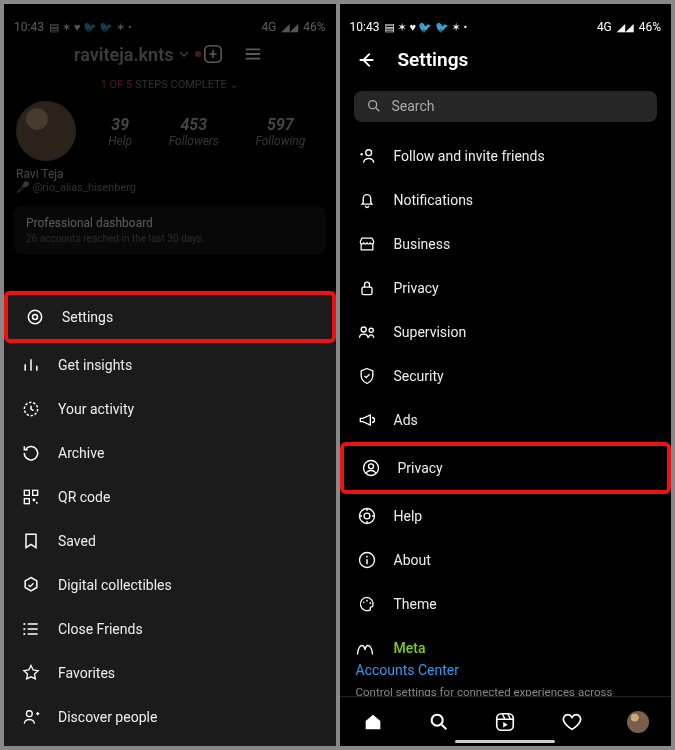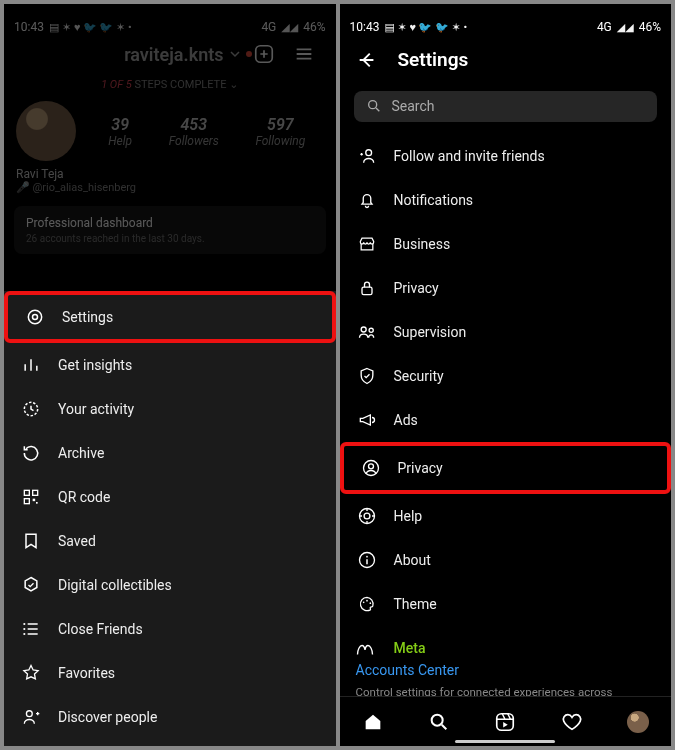--- a/index.html
+++ b/index.html
@@ -38,30 +38,30 @@
     padding: 0 10px;
     font-size: 12px;
     color: #fff;
   }
   .status-left, .status-right { display: flex; align-items: center; gap: 5px; margin-top: 16px; }
   .mini-icon { font-size: 11px; opacity: .95; }
   
   .profile-header {
     display: flex;
     align-items: center;
-    justify-content: flex-end;
-    padding: 8px 20px;
+    justify-content: center;
+    padding: 8px 12px;
   }
   .uname { display: flex; align-items: center; gap: 6px; font-size: 18px; font-weight: 600; color: #aaa; }
   .red-dot { width: 6px; height: 6px; border-radius: 50%; background: #e74c3c; }
   .header-actions { display: flex; align-items: center; gap: 16px; color: #fff; }
   .icon-btn { width: 24px; height: 24px; display: flex; align-items: center; justify-content: center; }
   
   .steps { text-align: center; font-size: 11px; color: #888; padding: 4px 0 10px; }
-  .steps .c { color: #d45; font-style: italic; }
+  .steps .c { color: #d45; }
   
   .profile-row { display: flex; align-items: center; gap: 14px; padding: 0 12px; }
   .avatar {
     width: 60px; height: 60px; border-radius: 50%;
     background: radial-gradient(circle at 35% 30%, #c8a880 0 18%, #7a604a 20% 100%);
     flex-shrink: 0;
   }
   .stats { flex: 1; display: flex; justify-content: space-around; font-style: italic; }
   .stat { text-align: center; font-size: 12px; color: #999; }
   .stat .n { font-size: 16px; font-weight: 600; color: #ccc; display: block; }

